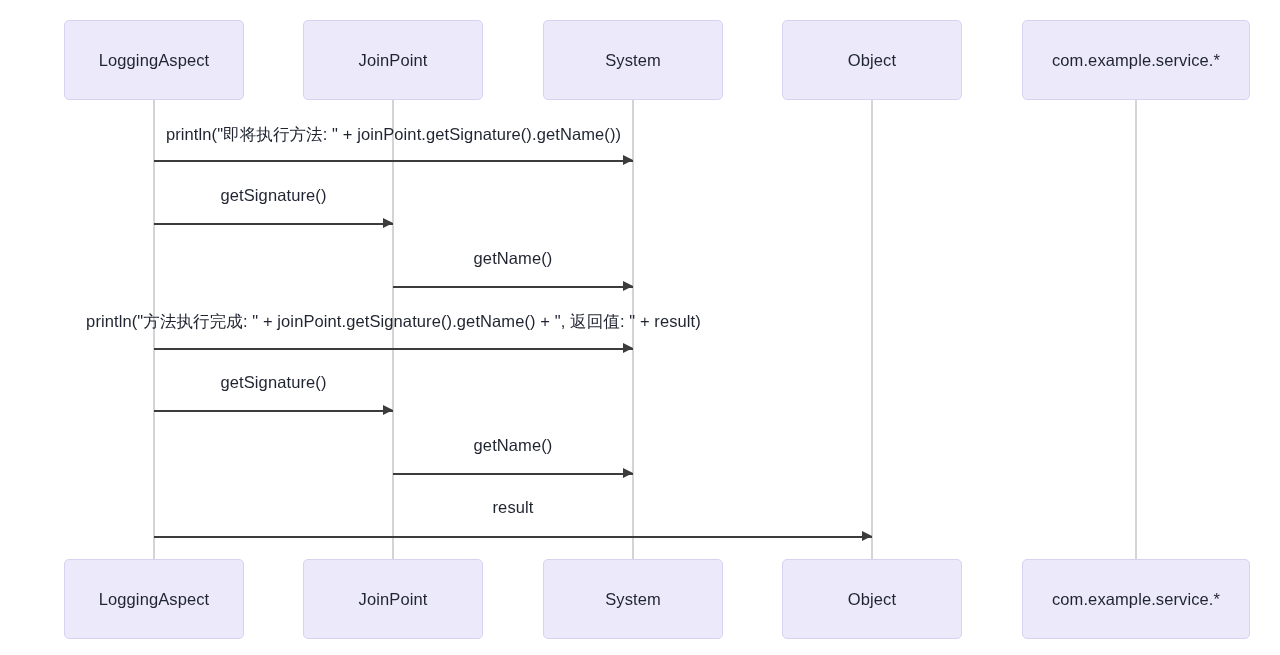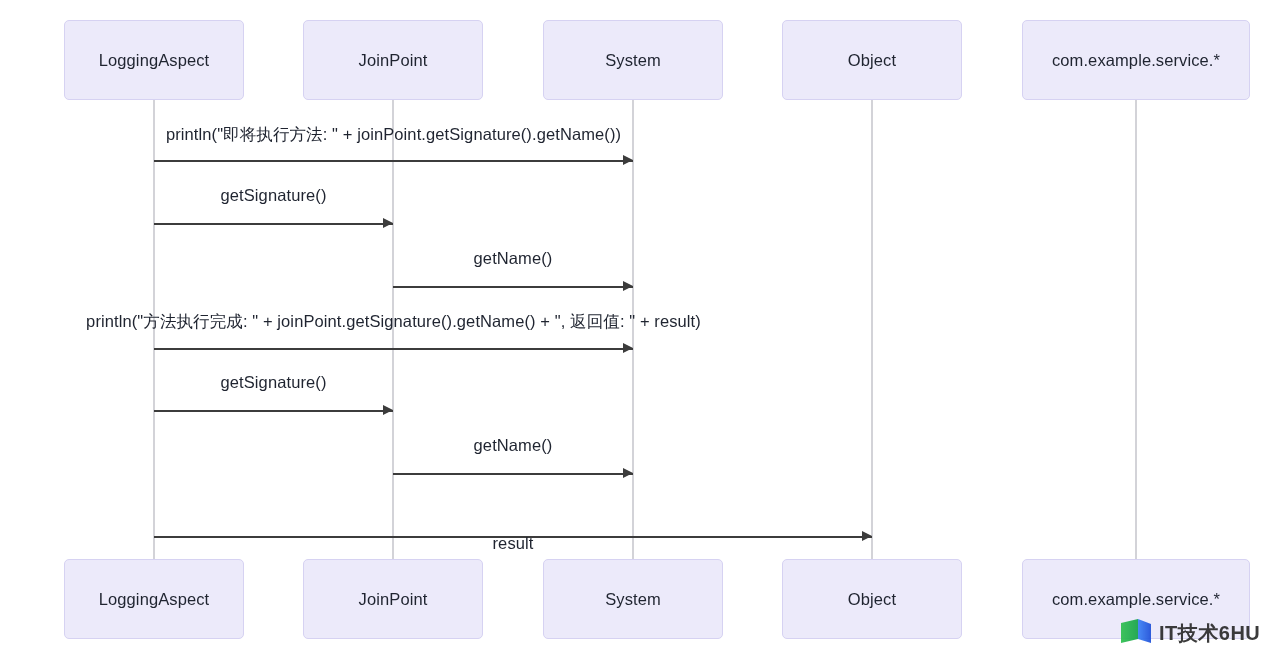--- a/index.html
+++ b/index.html
@@ -129,31 +129,14 @@
     <div class="msg-head" style="left: 623px; top: 343.4px;"></div>
     <div class="msg-label" style="left: 393.5px; top: 311px;">println("方法执行完成: " + joinPoint.getSignature().getName() + ", 返回值: " + result)</div>
     <div class="msg-line" style="left: 154px; top: 410px; width: 239px;"></div>
     <div class="msg-head" style="left: 383px; top: 405.4px;"></div>
     <div class="msg-label" style="left: 273.5px; top: 373px;">getSignature()</div>
     <div class="msg-line" style="left: 393px; top: 473px; width: 240px;"></div>
     <div class="msg-head" style="left: 623px; top: 468.4px;"></div>
     <div class="msg-label" style="left: 513px; top: 436px;">getName()</div>
     <div class="msg-line" style="left: 154px; top: 536px; width: 718px;"></div>
     <div class="msg-head" style="left: 862px; top: 531.4px;"></div>
-    <div class="msg-label" style="left: 513px; top: 498px; margin-top: 36px;">result</div>
-    <div class="watermark" style="left: 1120px; top: 618px;">
-      <span><svg width="34" height="26" viewBox="0 0 34 26">
-          <defs>
-            <linearGradient id="g1" x1="0" y1="0" x2="1" y2="0">
-              <stop offset="0" stop-color="#2ec04f"></stop>
-              <stop offset="1" stop-color="#16a34a"></stop>
-            </linearGradient>
-            <linearGradient id="g2" x1="0" y1="0" x2="1" y2="0">
-              <stop offset="0" stop-color="#3b82f6"></stop>
-              <stop offset="1" stop-color="#1d4ed8"></stop>
-            </linearGradient>
-          </defs>
-          <path d="M1 5 L18 1 L18 21 L1 25 Z" fill="url(#g1)"></path>
-          <path d="M18 1 L31 6 L31 25 L18 21 Z" fill="url(#g2)"></path>
-        </svg></span>
-      <span class="watermark-text">IT技术6HU</span>
-    </div>
+    <div class="msg-label" style="left: 513px; top: 498px;">result</div>
   </div>
 
 </body></html>

